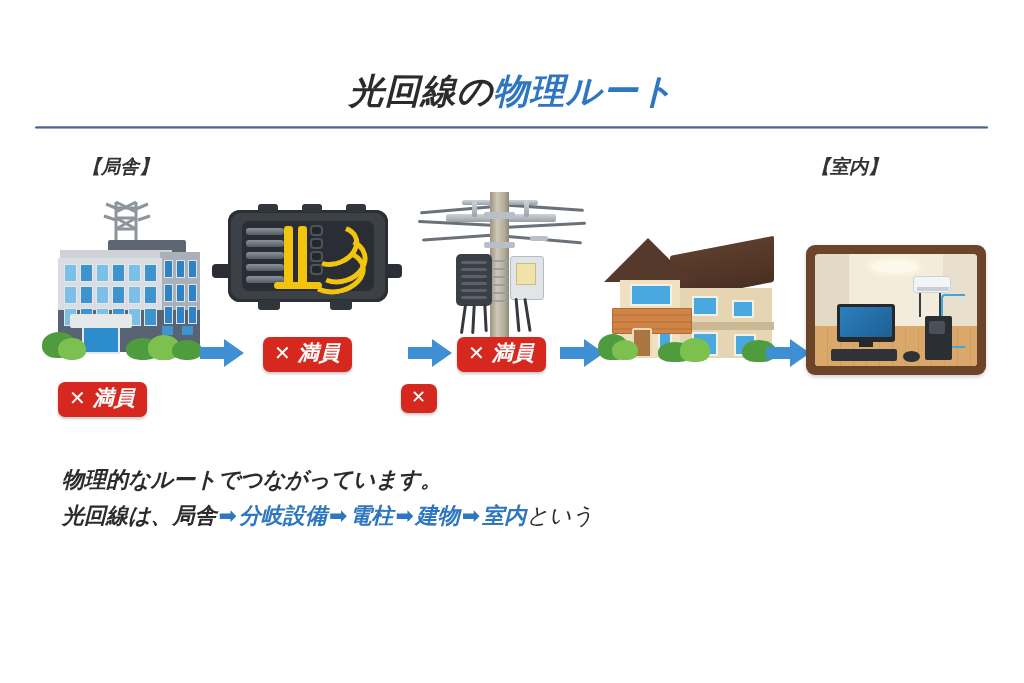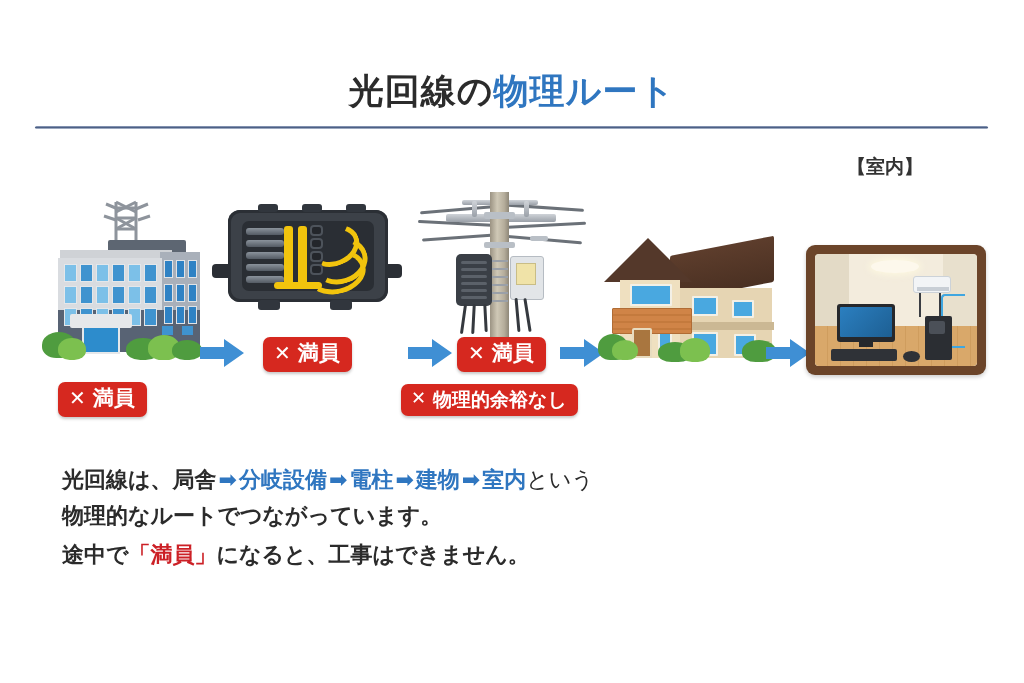--- a/index.html
+++ b/index.html
@@ -1,21 +1,21 @@
 <!DOCTYPE html>
 <html><head>
 <meta charset="utf-8">
 <style>
   html,body{margin:0;padding:0;}
   body{
     width:1024px;height:683px;background:#ffffff;overflow:hidden;
     font-family:"DejaVu Sans","Liberation Sans",sans-serif;
     -webkit-font-smoothing:antialiased;
   }
-  .slide{position:relative;width:1024px;height:615px;}
+  .slide{position:relative;width:1024px;height:615px;font-style:italic;}
 
   
   .title{
     position:absolute;left:0;top:68px;width:1024px;text-align:center;
     font-size:35px;font-weight:700;color:#2b2b2b;letter-spacing:1px;
     white-space:nowrap;
   }
   .title .accent{color:#2f76c0;}
   .rule{
     position:absolute;left:35px;top:126px;width:953px;height:3px;
@@ -146,21 +146,24 @@
 
 <div class="slide">
 
   <div class="title">
     <span>光回線の</span><span class="accent">物理ルート</span>
   </div>
   <div class="rule"></div>
 
   <div class="stage">
 
-    <div class="node-label" style="left:800px;width:170px;">
+    <div class="node-label" style="left:40px;width:160px;">
+      <span>【局舎】</span>
+    </div>
+    <div class="node-label" style="left:764px;width:170px;">
       <span>【室内】</span>
     </div>
 
     <div class="art bldg" style="left:42px;top:42px;">
       <svg class="antenna" viewBox="0 0 58 48">
         <g stroke="#8e949c" stroke-width="3" fill="none">
           <path d="M18 46 L18 6 M38 46 L38 6"></path>
           <path d="M18 12 L38 12 M18 22 L38 22 M18 33 L38 33"></path>
           <path d="M18 6 L38 16 M38 6 L18 16 M18 22 L38 33 M38 22 L18 33"></path>
           <path d="M8 8 L20 13 M50 8 L38 13 M6 20 L18 24 M52 20 L40 24"></path>
@@ -386,28 +389,24 @@
       <span>満員</span>
     </div>
 
     <div class="badge" style="left:457px;top:187px;">
       <span class="x">✕</span>
       <span>満員</span>
     </div>
 
     <div class="badge small" style="left:401px;top:234px;">
       <span class="x">✕</span>
-      <span>物理的余裕なし</span>
     </div>
 
   </div>
 
   <div class="para">
+    <div class="ln">物理的なルートでつながっています。</div>
     <div class="ln">
       <span>光回線は、局舎</span><span class="ar">➡</span><span class="blue">分岐設備</span><span class="ar">➡</span><span class="blue">電柱</span><span class="ar">➡</span><span class="blue">建物</span><span class="ar">➡</span><span class="blue">室内</span><span class="thin">という</span>
     </div>
-    <div class="ln">物理的なルートでつながっています。</div>
-    <div class="ln ln2">
-      <span>途中で</span><span class="red">「満員」</span><span>になると、工事はできません。</span>
-    </div>
   </div>
 
 </div>
 
 </body></html>

